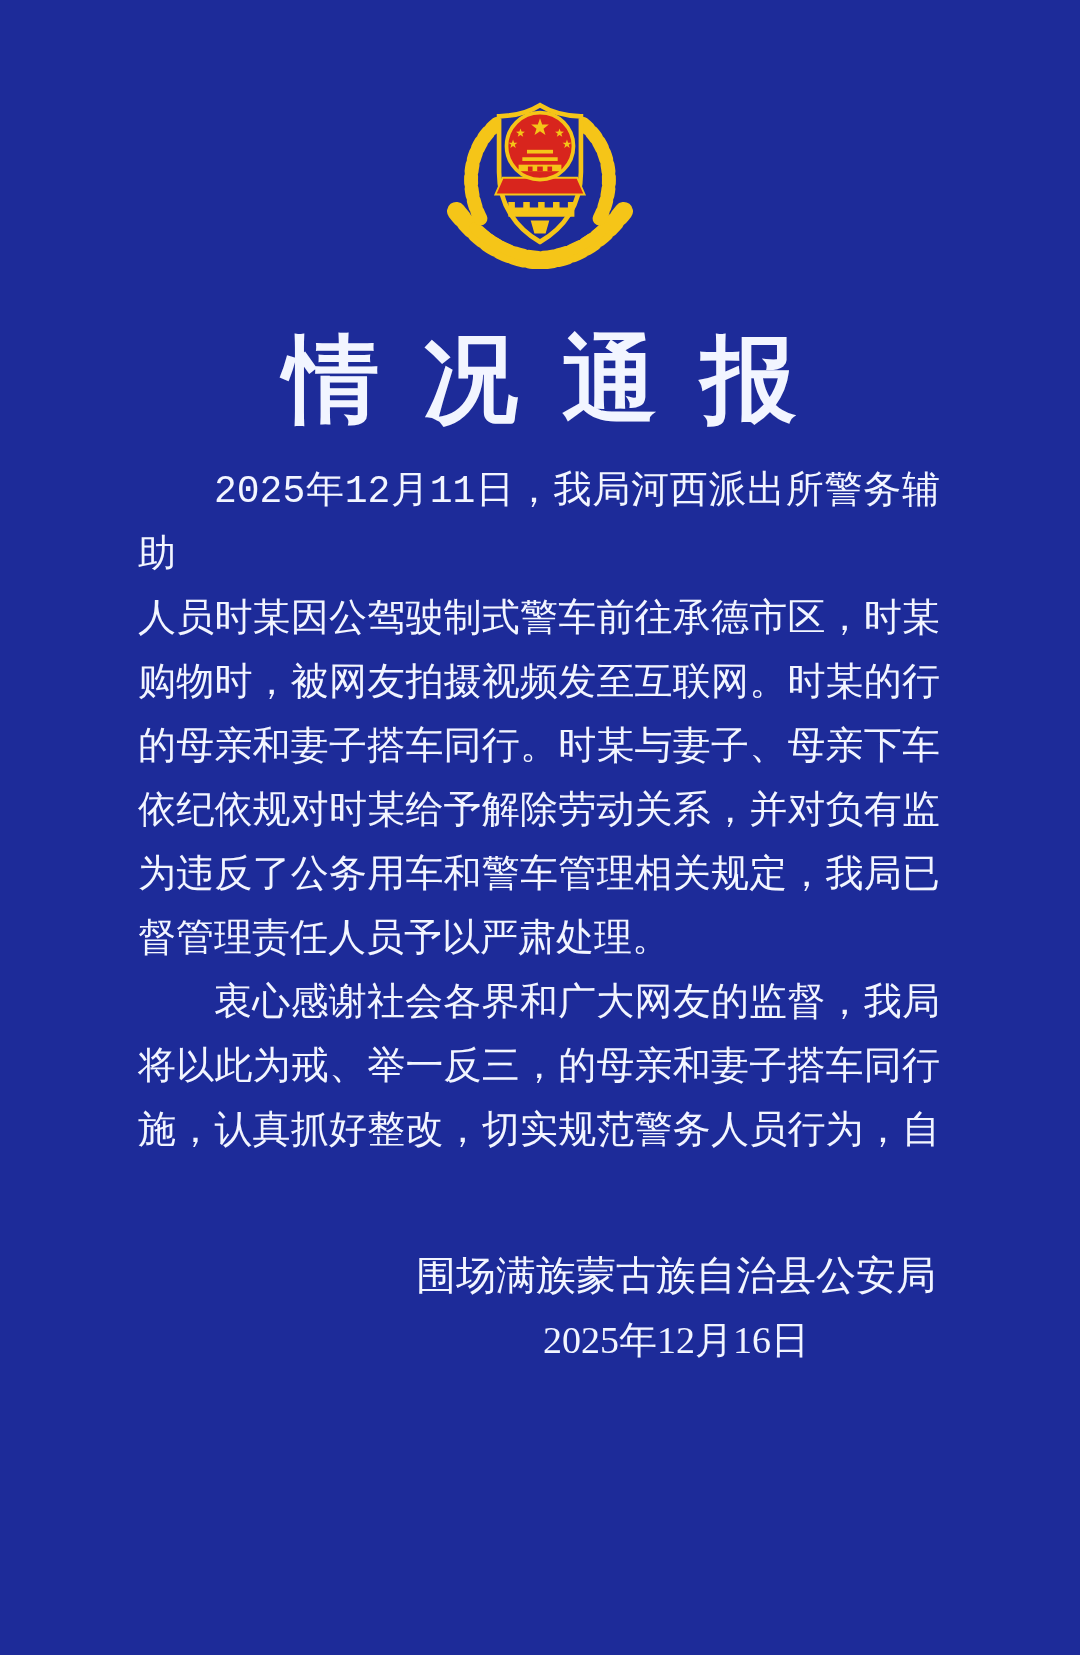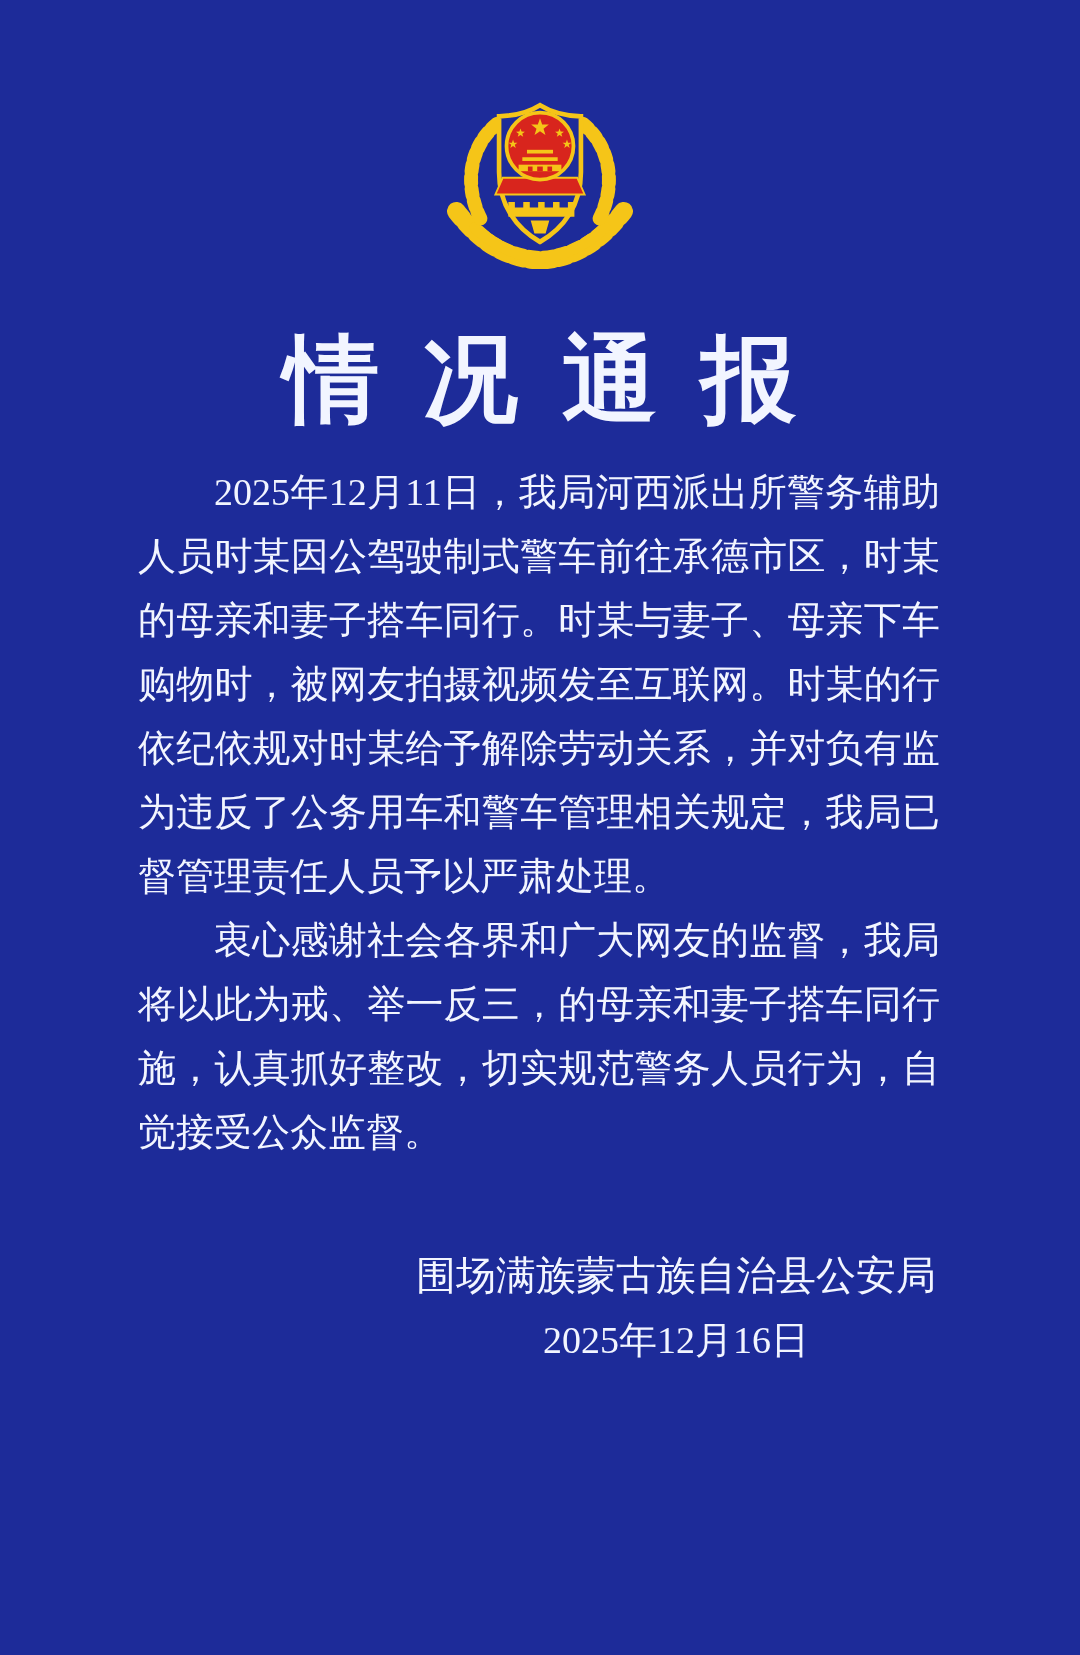--- a/index.html
+++ b/index.html
@@ -41,20 +41,21 @@
   }
   .body-text {
     margin: 32px 140px 0 138px;
     font-size: 38px;
     line-height: 64px;
     letter-spacing: 0;
   }
   .line {
     text-align: justify;
     text-align-last: justify;
+    font-family: Liberation Mono, monospace;
   }
   .line.indent { text-indent: 76px; }
   .line.last { text-align-last: left; }
   .closing {
     margin-top: 80px;
     margin-left: 396px;
     width: 560px;
     text-align: center;
     line-height: 64px;
   }
@@ -100,29 +101,28 @@
       <rect class="r-fill" x="97" y="80" width="6" height="5"></rect>
       <rect class="r-fill" x="108" y="80" width="5" height="5"></rect>
     </svg>
   </div>
 
   <h1 class="title">情况通报</h1>
 
   <div class="body-text">
     <div class="line indent">2025年12月11日，我局河西派出所警务辅助</div>
     <div class="line">人员时某因公驾驶制式警车前往承德市区，时某</div>
+    <div class="line">购物时，被网友拍摄视频发至互联网。时某的行</div>
     <div class="line">的母亲和妻子搭车同行。时某与妻子、母亲下车</div>
-    <div class="line">购物时，被网友拍摄视频发至互联网。时某的行</div>
     <div class="line">依纪依规对时某给予解除劳动关系，并对负有监</div>
     <div class="line">为违反了公务用车和警车管理相关规定，我局已</div>
     <div class="line last">督管理责任人员予以严肃处理。</div>
     <div class="line indent">衷心感谢社会各界和广大网友的监督，我局</div>
     <div class="line">将以此为戒、举一反三，的母亲和妻子搭车同行</div>
     <div class="line">施，认真抓好整改，切实规范警务人员行为，自</div>
-    <div class="line last">觉接受公众监督。</div>
   </div>
 
   <div class="closing">
     <div class="signature">围场满族蒙古族自治县公安局</div>
     <div class="date">2025年12月16日</div>
   </div>
 
 </div>
 
 </body></html>

